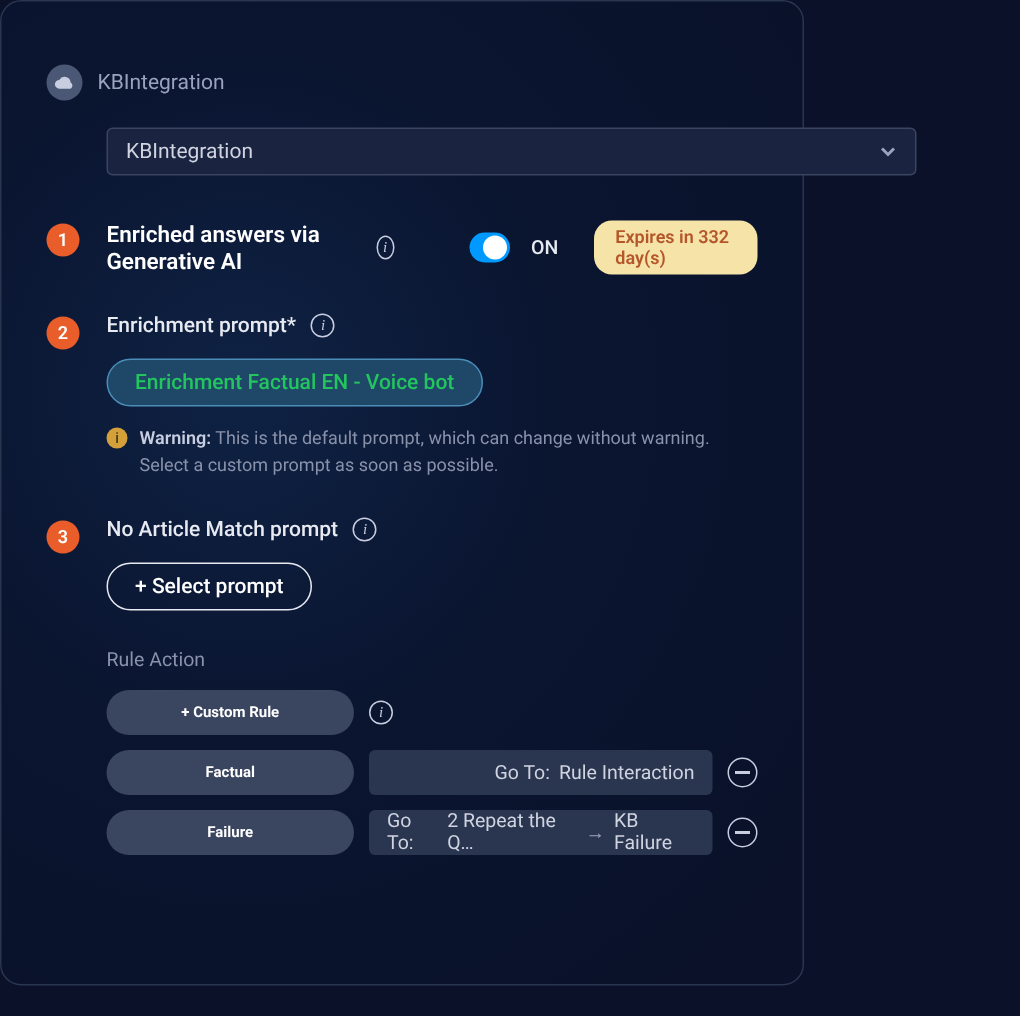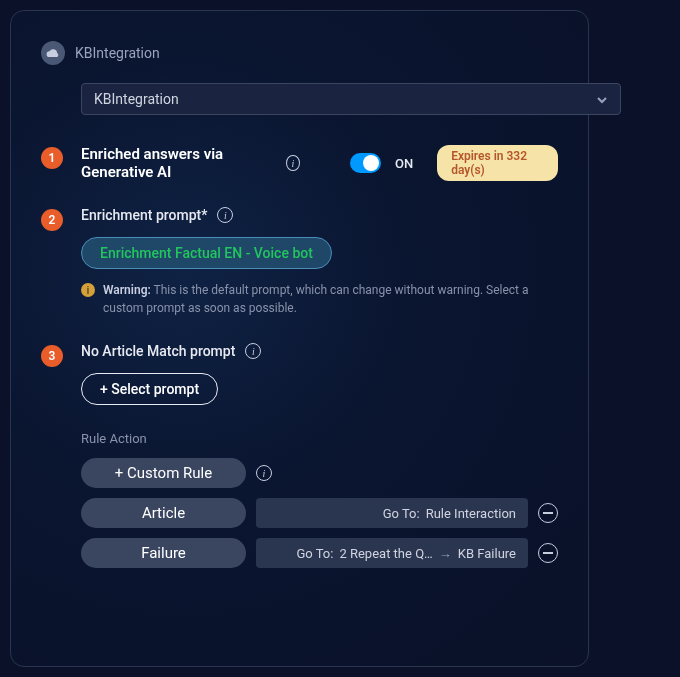--- a/index.html
+++ b/index.html
@@ -4,27 +4,26 @@
 <style>
   * { box-sizing: border-box; margin: 0; padding: 0; }
   html, body {
     width: 680px; height: 677px;
     background: #0a1128;
     font-family: -apple-system, BlinkMacSystemFont, "Segoe UI", Roboto, sans-serif;
     color: #d0d4e0;
     overflow: hidden;
   }
   .panel {
-    width: 579px;
+    width: 536px;
     height: 657px;
-    margin: 10px;
     background: radial-gradient(ellipse at 30% 40%, #0f2244 0%, #0a1530 40%, #0a1128 100%);
     border: 1px solid #2a3550;
     border-radius: 14px;
-    padding: 30px 30px 30px 30px;
+    padding: 42px 30px 30px 30px;
     position: relative;
   }
   .title-row {
     display: flex;
     align-items: center;
     gap: 10px;
     margin-bottom: 18px;
   }
   .cloud-icon {
     width: 24px; height: 24px;
@@ -174,22 +173,22 @@
   .na-title { color: #8a92ab; font-size: 13px; margin-bottom: 12px; }
   .na-row {
     display: flex;
     align-items: center;
     gap: 10px;
     margin-bottom: 10px;
   }
   .na-btn {
     background: #3a4560;
     color: #fff;
-    font-size: 15px;
-    font-weight: 400;
+    font-size: 10px;
+    font-weight: 700;
     height: 30px;
     width: 165px;
     border-radius: 15px;
     display: flex;
     align-items: center;
     justify-content: center;
     cursor: pointer;
   }
   .na-field {
     background: #2a3550;
@@ -300,21 +299,21 @@
 
     <div class="na-row custom-rule-row">
       <div class="na-btn">
         <span>+ Custom Rule</span>
       </div>
       <span class="info-icon">i</span>
     </div>
 
     <div class="na-row">
       <div class="na-btn">
-        <span>Article</span>
+        <span>Factual</span>
       </div>
       <div class="na-field">
         <span>Go To:</span>
         <span>Rule Interaction</span>
       </div>
       <div class="remove-icon"></div>
     </div>
 
     <div class="na-row">
       <div class="na-btn">

